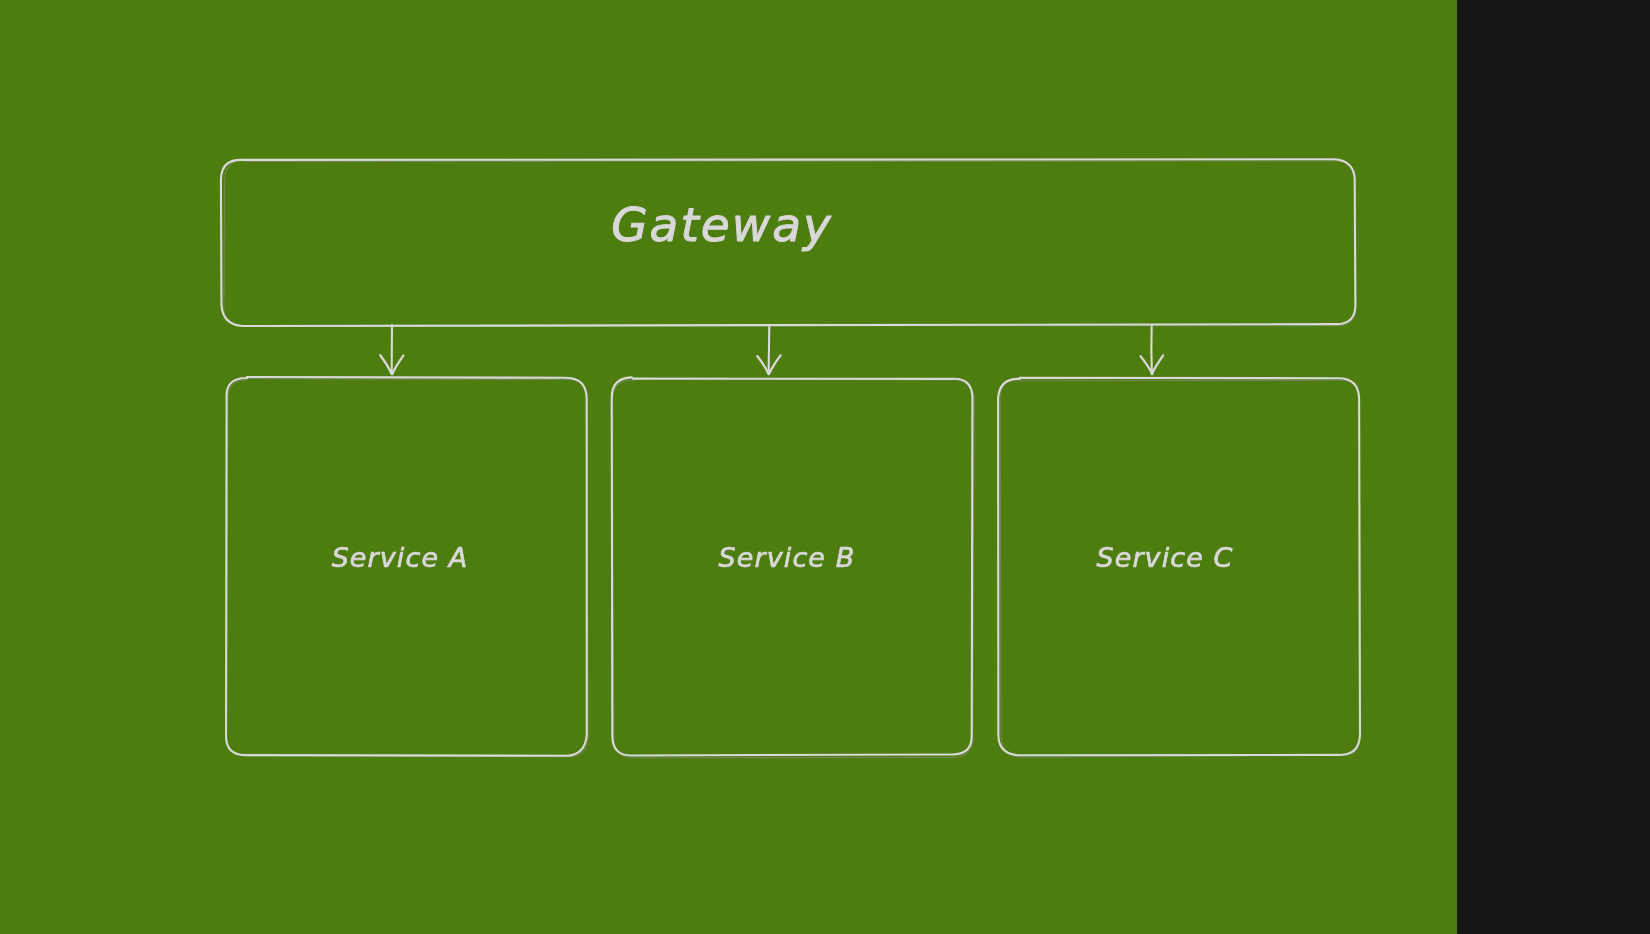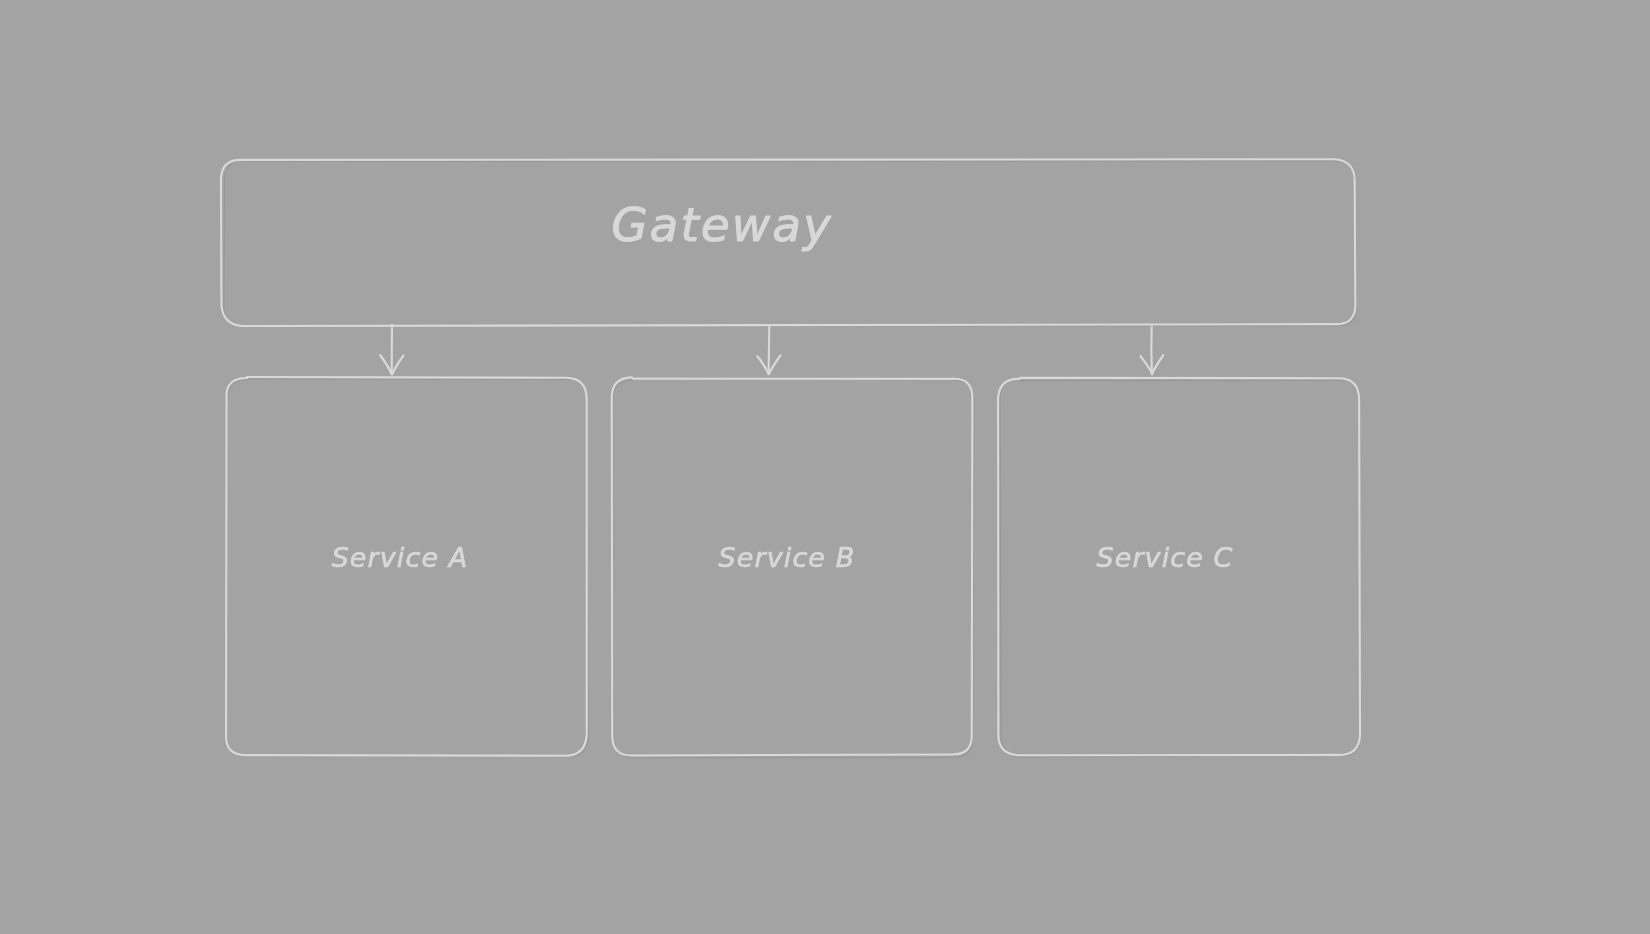--- a/index.html
+++ b/index.html
@@ -9,23 +9,23 @@
     background: #161616;
   }
   body {
     width: 1650px;
     height: 934px;
     overflow: hidden;
     font-family: "DejaVu Sans", sans-serif;
   }
   #canvas-root {
     position: relative;
-    width: 1650px;
+    width: 1457px;
     height: 934px;
-    background: #a3a3a3;
+    background: #4d7c0f;
   }
   #scene-svg {
     position: absolute;
     left: 0;
     top: 0;
     width: 1650px;
     height: 934px;
     display: block;
   }
   .node-shape {

